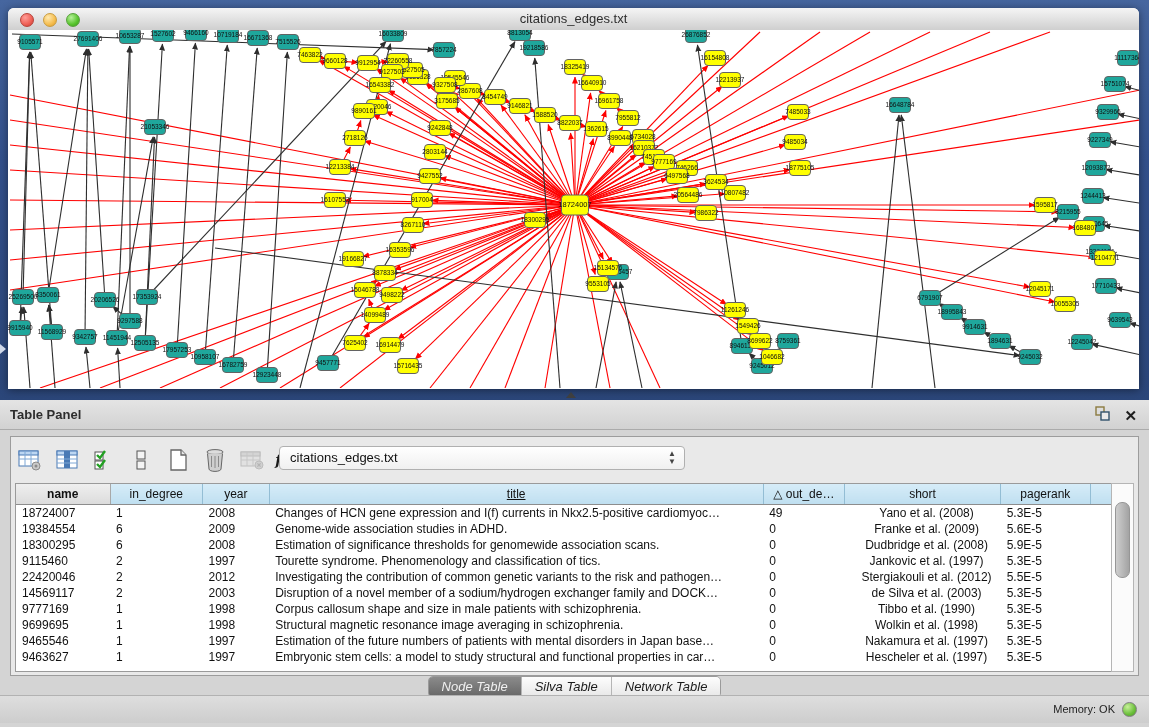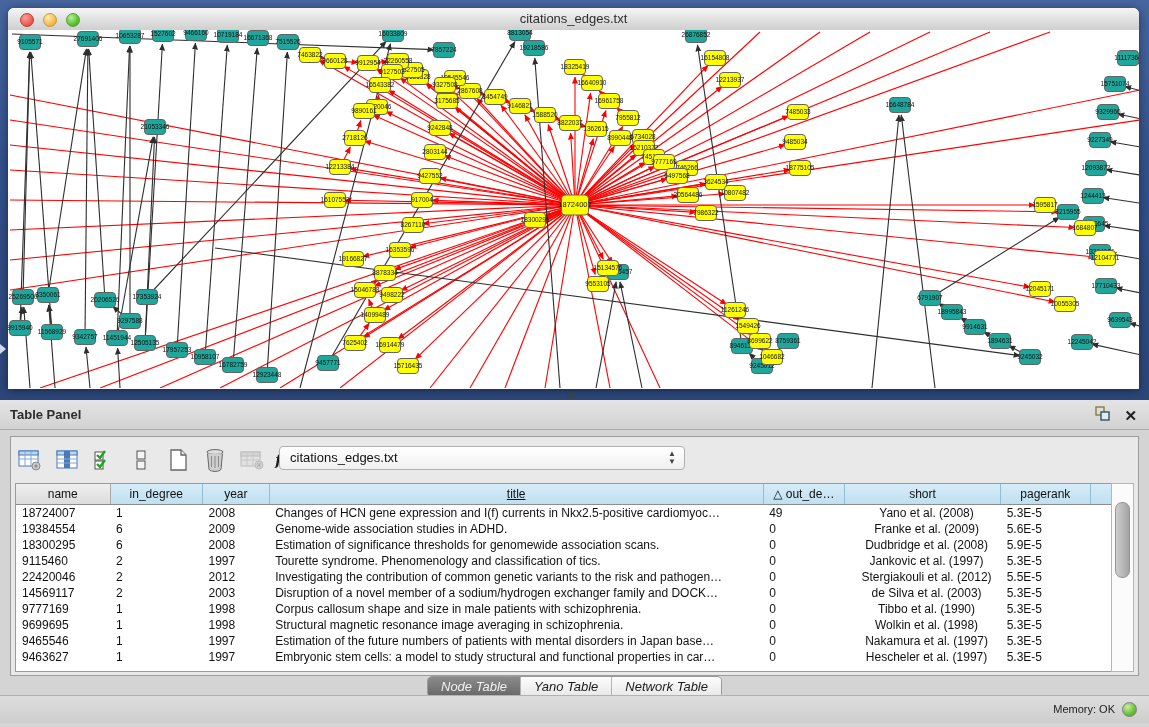--- a/index.html
+++ b/index.html
@@ -584,21 +584,21 @@
     </div>
     <div class="combo">
       <span>citations_edges.txt</span>
       <span class="arrows">▲<br>▼</span>
     </div>
 
     <div class="tbl-viewport">
       <table class="grid">
         <thead>
             <tr>
-              <th class="hdr-gray" style="width: 95px;">name</th>
+              <th class="hdr-gray" style="width: 95px; font-weight: bold;">name</th>
               <th style="width: 93px;">in_degree</th>
               <th style="width: 67px;">year</th>
               <th style="width: 495px; text-decoration: underline;">title</th>
               <th style="width: 80px;">△ out_de…</th>
               <th style="width: 155px;">short</th>
               <th style="width: 90px;">pagerank</th>
               <th style="width: 21px;"></th>
             </tr>
           </thead>
         <tbody>
@@ -706,21 +706,21 @@
       </table>
     </div>
     <div class="vscroll">
       <div class="vthumb"></div>
     </div>
   </div>
 
   <div class="tabbar">
     <div class="tabgroup">
         <span class="tab sel">Node Table</span>
-        <span class="tab">Yano Table</span>
+        <span class="tab">Silva Table</span>
         <span class="tab">Network Table</span>
       </div>
   </div>
 
   <div class="statusbar">
     <span class="mem">Memory: OK</span>
     <span class="memdot"></span>
   </div>
 </div>
 

